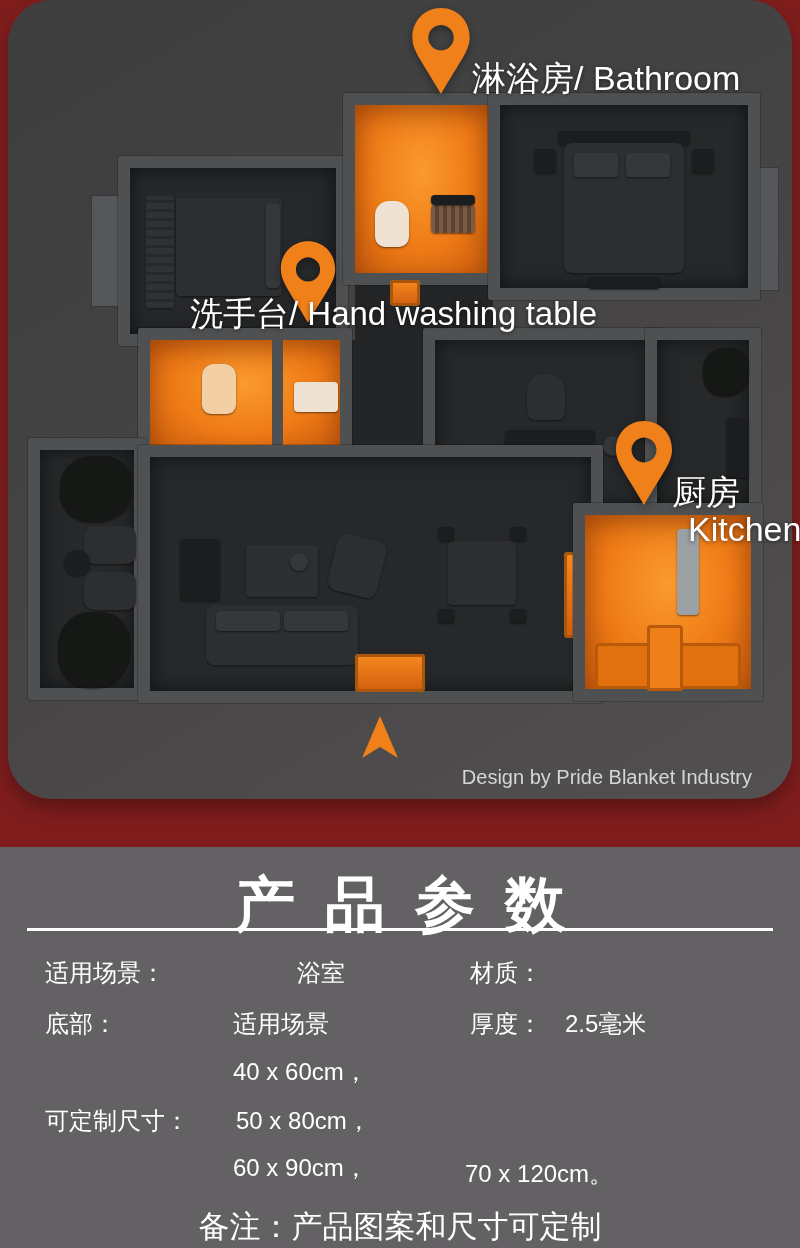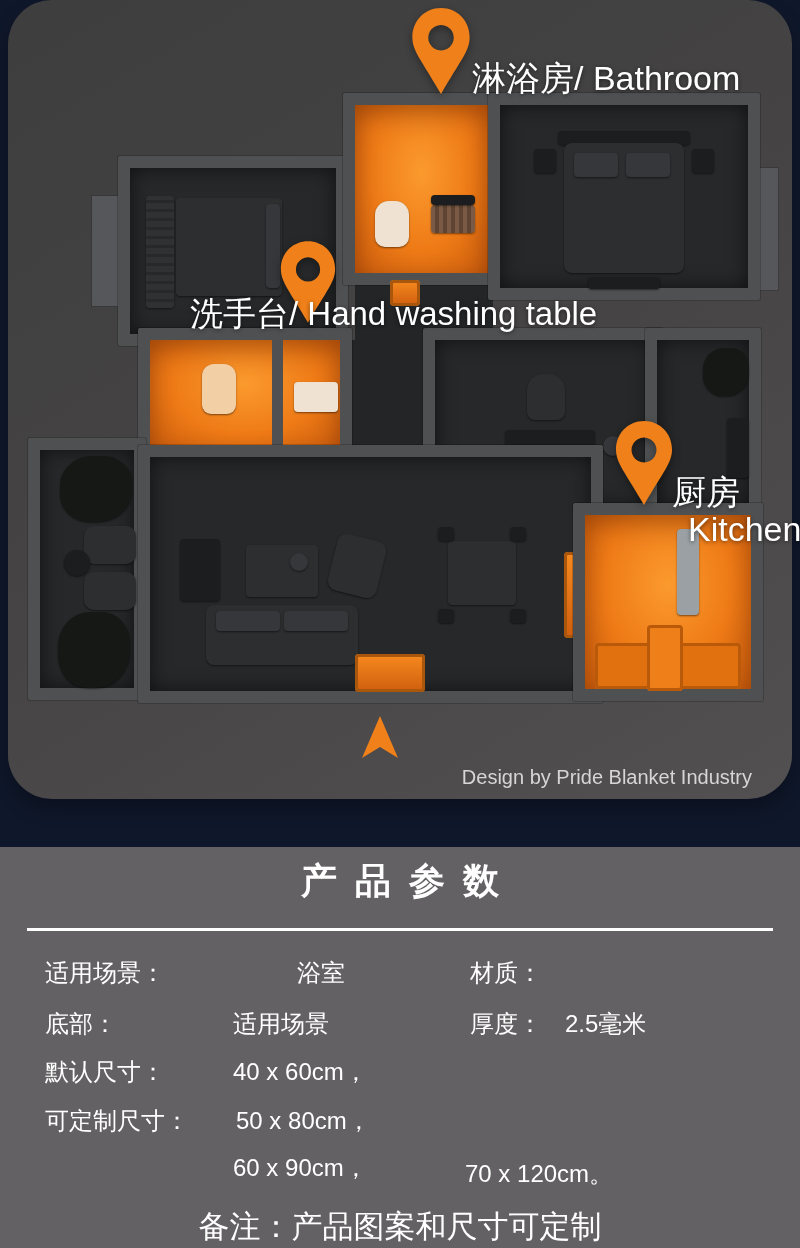--- a/index.html
+++ b/index.html
@@ -5,21 +5,21 @@
   html,body{margin:0;padding:0;}
   body{
     width:800px;height:1248px;overflow:hidden;
     background:#636163;
     font-family:"Liberation Sans","DejaVu Sans",sans-serif;
     -webkit-font-smoothing:antialiased;
   }
   .page{position:relative;width:800px;height:1248px;}
 
   
-  .hero{position:absolute;left:0;top:0;width:800px;height:968px;background:#0f172a;text-align:right;}
+  .hero{position:absolute;left:0;top:0;width:800px;height:968px;background:#7f1d1d;text-align:right;}
   .card{
     position:absolute;left:8px;top:0;width:784px;height:799px;
     border-radius:44px;
     background:linear-gradient(150deg,#3e3e3e 0%,#464445 52%,#535051 100%);
     box-shadow:0 10px 18px rgba(0,0,0,.28);
   }
 
   
   .room{position:absolute;box-sizing:border-box;border:12px solid #4e5052;background:#26282a;
         box-shadow:inset 0 0 20px rgba(0,0,0,.6), 0 0 0 1px rgba(0,0,0,.18);border-radius:2px;}
@@ -46,22 +46,22 @@
   .pin{position:absolute;filter:drop-shadow(0 3px 4px rgba(0,0,0,.35));}
   .pinlabel{position:absolute;color:#fff;font-size:34px;white-space:nowrap;
             text-shadow:0 1px 4px rgba(0,0,0,.55);}
   .north{position:absolute;left:362px;top:716px;width:36px;height:42px;background:#f08019;
          clip-path:polygon(50% 0%,100% 100%,50% 74%,0% 100%);}
   .credit{position:absolute;right:48px;top:766px;color:#d6d6d6;font-size:20px;}
 
   
   .specs{position:absolute;left:0;top:847px;width:800px;height:401px;background:#636163;color:#fff;}
   .specs h1{
-    margin:4px;position:absolute;left:0;right:0;top:6px;text-align:center;
-    font-size:36px;font-weight:bold;letter-spacing:.5em;text-indent:.5em;
+    margin:12px;position:absolute;left:0;right:0;top:6px;text-align:center;
+    font-size:60px;font-weight:bold;letter-spacing:.5em;text-indent:.5em;
   }
   .rule{position:absolute;left:27px;top:81px;width:746px;height:3px;background:#fff;}
   .p{position:absolute;font-size:24px;white-space:nowrap;}
   .note{position:absolute;left:0;right:0;top:359px;text-align:center;font-size:31px;}
 </style>
 </head>
 <body>
 
 <div class="page">
 
@@ -172,21 +172,20 @@
 
     <span class="p" style="left:45px;top:110px">适用场景：</span>
     <span class="p" style="left:297px;top:110px">浴室</span>
     <span class="p" style="left:470px;top:110px">材质：</span>
 
     <span class="p" style="left:45px;top:161px">底部：</span>
     <span class="p" style="left:233px;top:161px">适用场景</span>
     <span class="p" style="left:470px;top:161px">厚度：</span>
     <span class="p" style="left:565px;top:161px">2.5毫米</span>
 
-    <span class="p" style="left:45px;top:209px">默认尺寸：</span>
     <span class="p" style="left:233px;top:209px">40 x 60cm，</span>
 
     <span class="p" style="left:45px;top:258px">可定制尺寸：</span>
     <span class="p" style="left:236px;top:258px">50 x 80cm，</span>
 
     <span class="p" style="left:233px;top:305px">60 x 90cm，</span>
     <span class="p" style="left:465px;top:311px">70 x 120cm。</span>
 
     <div class="note">备注：产品图案和尺寸可定制</div>
   </div>

